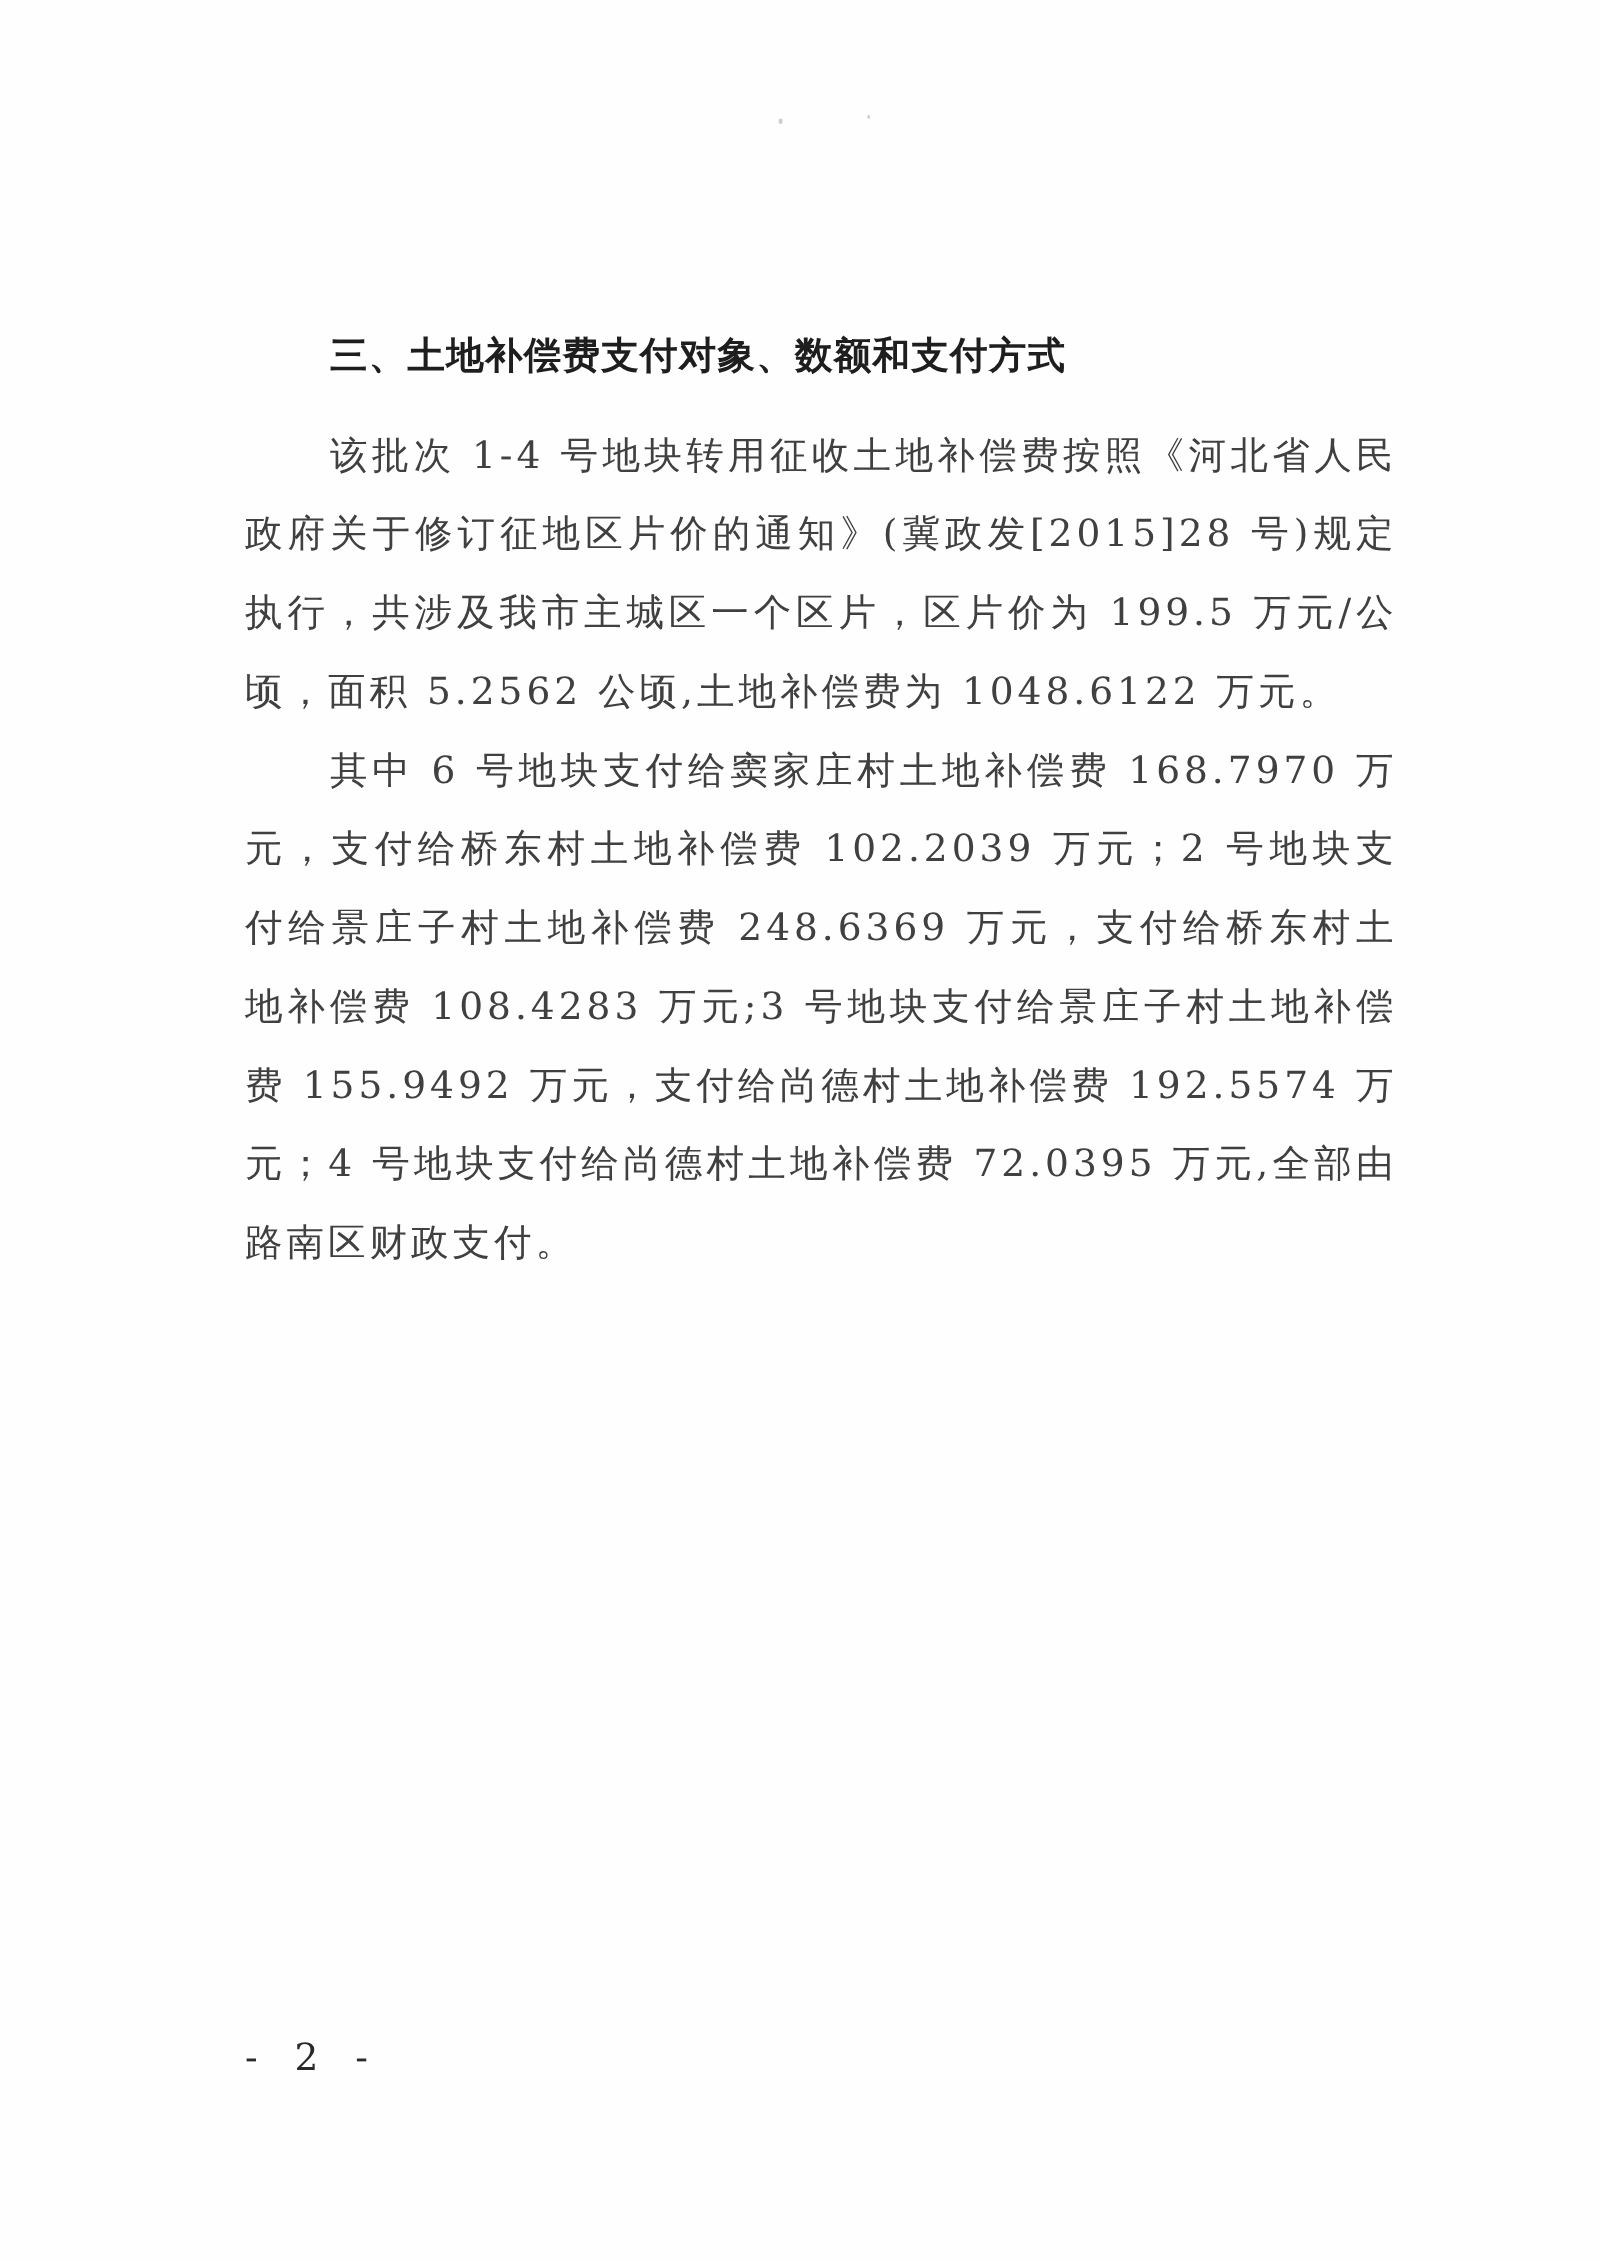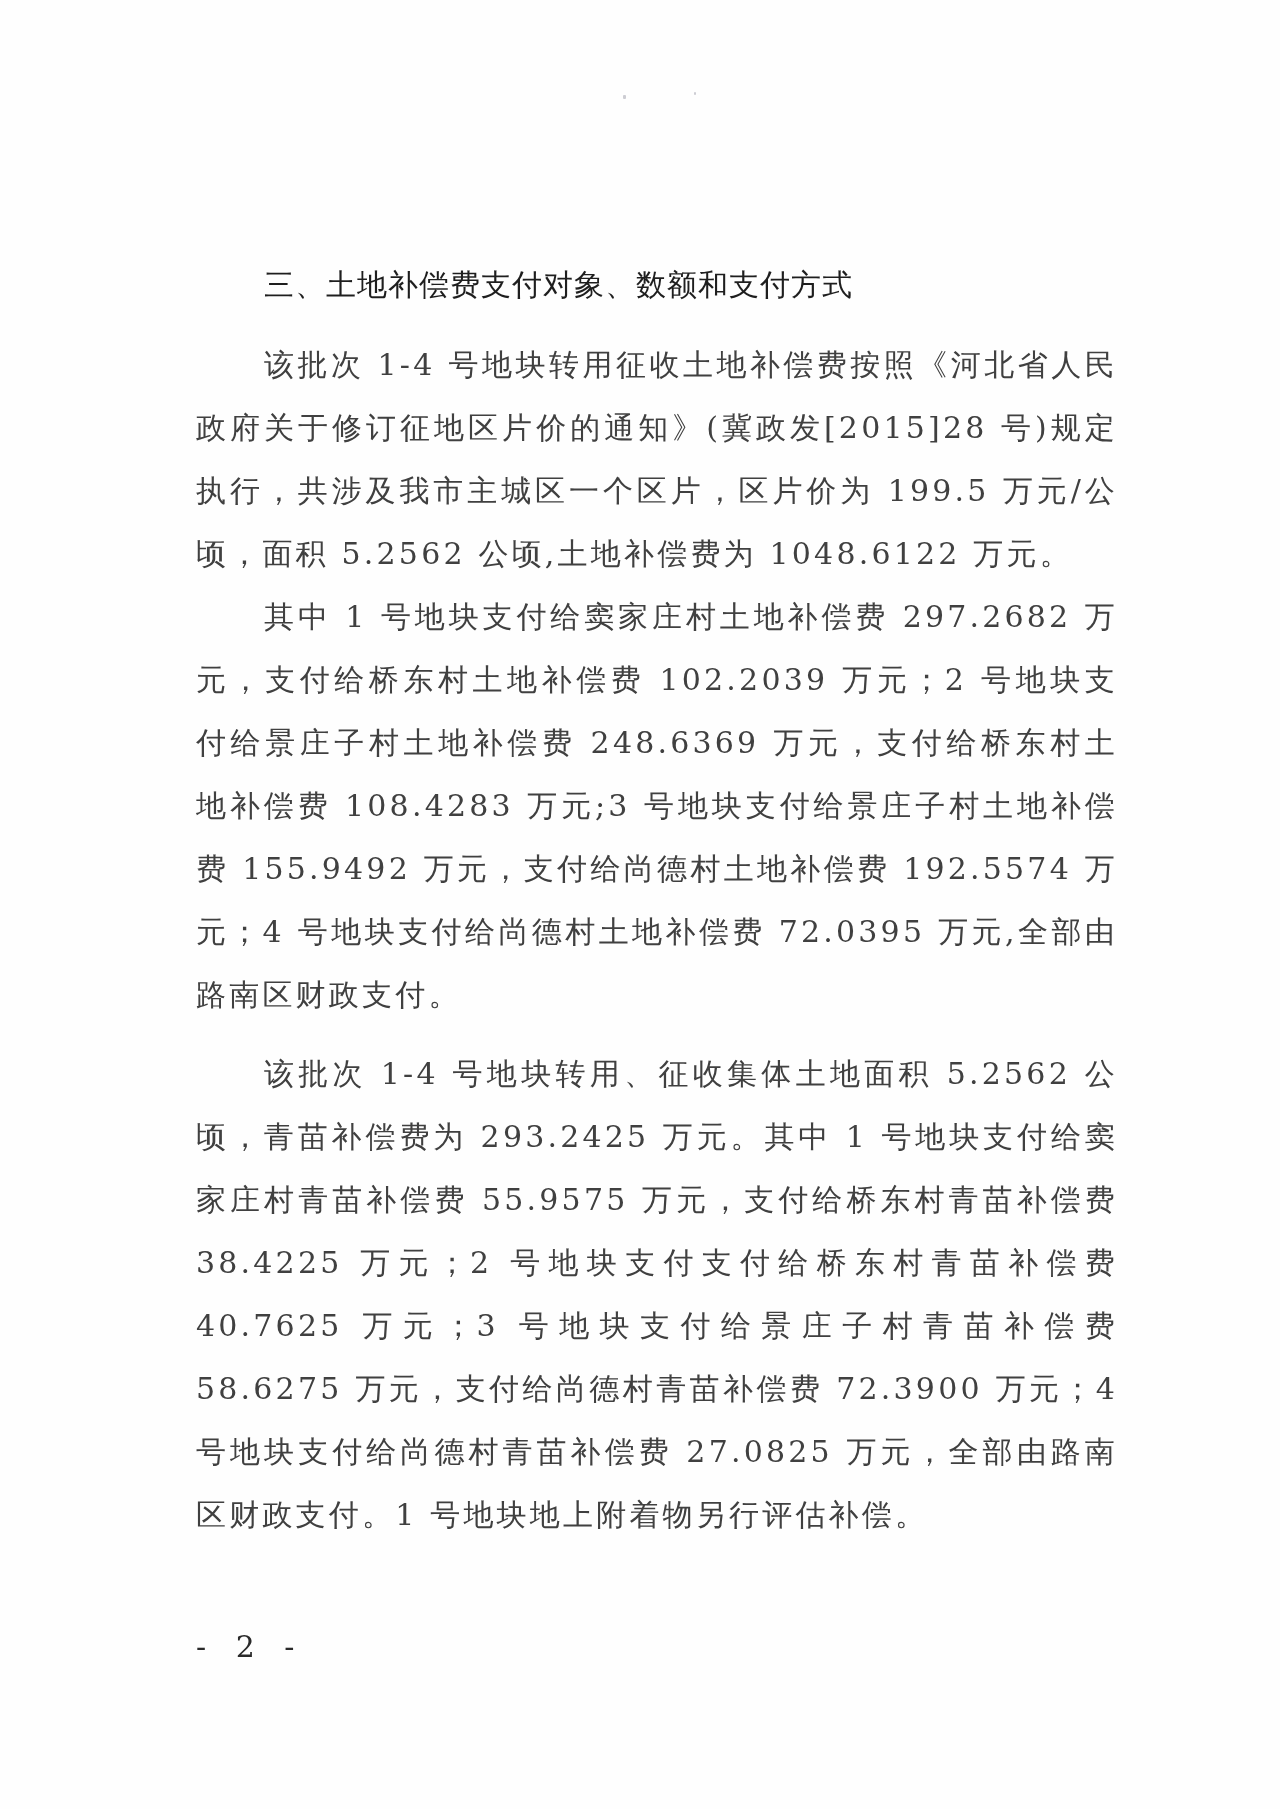--- a/index.html
+++ b/index.html
@@ -30,21 +30,21 @@
     opacity: 0.7;
   }
   .content {
     position: absolute;
     left: 196px;
     top: 268px;
     width: 922px;
   }
   .heading {
     font-family: "DejaVu Sans", "Liberation Sans", sans-serif;
-    font-weight: normal;
+    font-weight: bold;
     font-size: 30px;
     line-height: 34px;
     color: #1e1e1e;
     text-indent: 68px;
     margin: 0 0 31px 0;
     letter-spacing: 1px;
   }
   .para {
     font-size: 30px;
     line-height: 63px;
@@ -77,23 +77,22 @@
 <div class="page">
 
   <span class="scan-speck" style="left:623px; top:95px;"></span>
   <span class="scan-speck" style="left:694px; top:92px; width:2px; height:3px;"></span>
 
   <div class="content">
 
     <section>
       <h2 class="heading">三、土地补偿费支付对象、数额和支付方式</h2>
       <p class="para">该批次 1-4 号地块转用征收土地补偿费按照《河北省人民政府关于修订征地区片价的通知》(冀政发[2015]28 号)规定执行，共涉及我市主城区一个区片，区片价为 199.5 万元/公顷，面积 5.2562 公顷,土地补偿费为 1048.6122 万元。</p>
-      <p class="para after">其中 1 号地块支付给窦家庄村土地补偿费 297.2682 万元，支付给桥东村土地补偿费 102.2039 万元；2 号地块支付给景庄子村土地补偿费 248.6369 万元，支付给桥东村土地补偿费 108.4283 万元;3 号地块支付给景庄子村土地补偿费 155.9492 万元，支付给尚德村土地补偿费 192.5574 万元；4 号地块支付给尚德村土地补偿费 72.0395 万元,全部由路南区财政支付。</p>
+      <p class="para after">其中 6 号地块支付给窦家庄村土地补偿费 168.7970 万元，支付给桥东村土地补偿费 102.2039 万元；2 号地块支付给景庄子村土地补偿费 248.6369 万元，支付给桥东村土地补偿费 108.4283 万元;3 号地块支付给景庄子村土地补偿费 155.9492 万元，支付给尚德村土地补偿费 192.5574 万元；4 号地块支付给尚德村土地补偿费 72.0395 万元,全部由路南区财政支付。</p>
     </section>
 
     <section class="section2">
-      <p class="para">该批次 1-4 号地块转用、征收集体土地面积 5.2562 公顷，青苗补偿费为 293.2425 万元。其中 1 号地块支付给窦家庄村青苗补偿费 55.9575 万元，支付给桥东村青苗补偿费 38.4225 万元；2 号地块支付支付给桥东村青苗补偿费 40.7625 万元；3 号地块支付给景庄子村青苗补偿费 58.6275 万元，支付给尚德村青苗补偿费 72.3900 万元；4 号地块支付给尚德村青苗补偿费 27.0825 万元，全部由路南区财政支付。1 号地块地上附着物另行评估补偿。</p>
     </section>
 
   </div>
 
   <div class="page-number">- 2 -</div>
 </div>
 
 </body></html>

